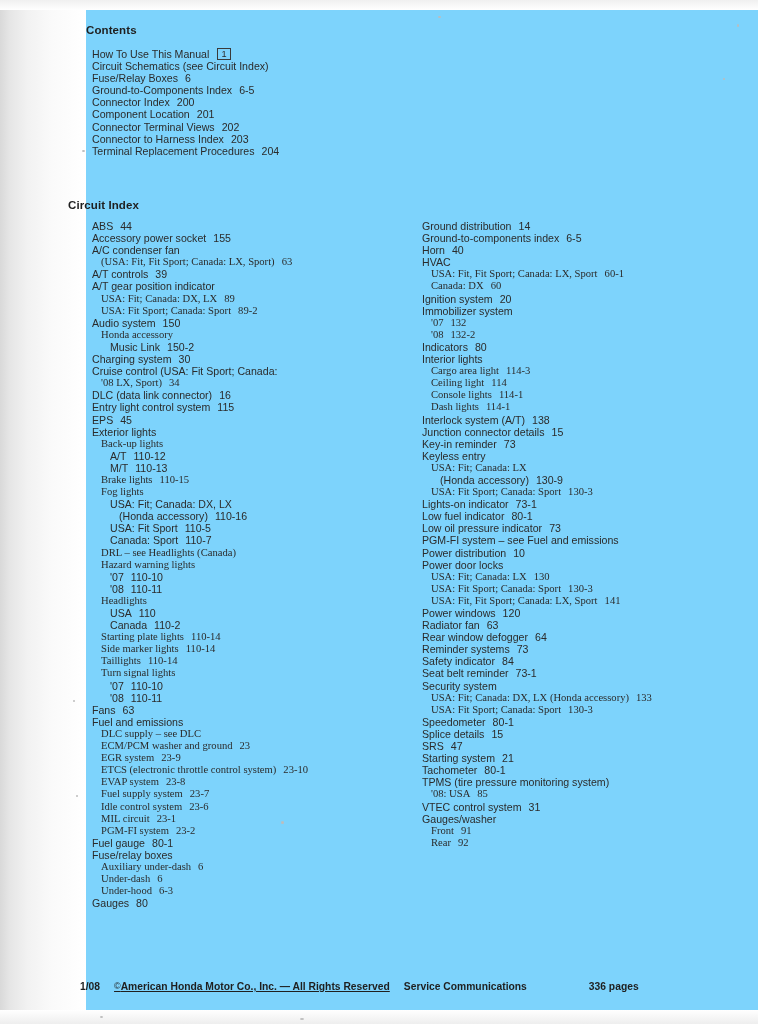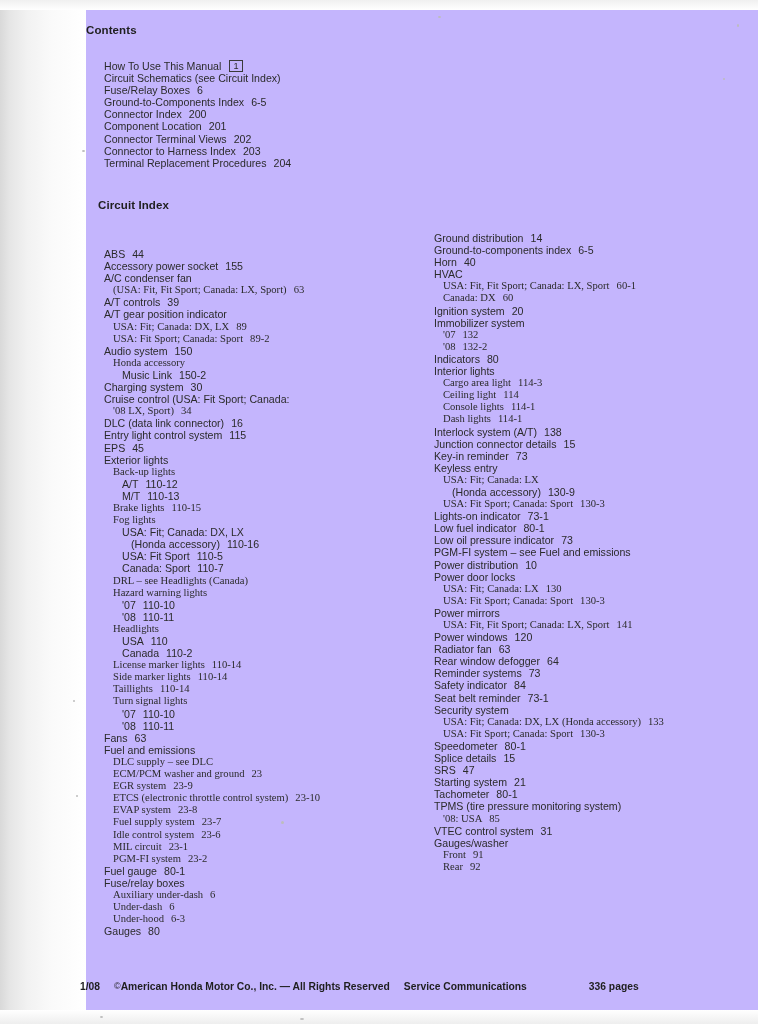--- a/index.html
+++ b/index.html
@@ -4,21 +4,21 @@
 <style>
   html, body {
     margin: 0;
     padding: 0;
     background: #ffffff;
   }
   .page {
     position: relative;
     width: 758px;
     height: 1024px;
-    background: #c4b5fd;
+    background: #7dd3fc;
     overflow: hidden;
     font-family: "Liberation Sans", sans-serif;
     color: #2b2b2b;
   }
   
   .scan-shade-left {
     position: absolute;
     left: 0; top: 0;
     width: 86px; height: 100%;
     background: linear-gradient(to right,
@@ -48,30 +48,30 @@
 
   h1.section-heading {
     position: absolute;
     margin: 0;
     font-size: 11.5px;
     font-weight: bold;
     letter-spacing: 0.1px;
     color: #1f1f1f;
   }
   #contents-heading { left: 86px; top: 24px; }
-  #circuit-heading  { left: 98px; top: 199px; }
+  #circuit-heading  { left: 68px; top: 199px; }
 
   .entry-list {
     position: absolute;
-    margin: 16px;
+    margin: 4px;
     padding: 0;
     list-style: none;
   }
   #contents-list { left: 88px; top: 44px; width: 330px; }
-  #index-col-left  { left: 88px; top: 232px; width: 330px; }
+  #index-col-left  { left: 88px; top: 216px; width: 330px; }
   #index-col-right { left: 418px; top: 216px; width: 330px; }
 
   .entry {
     font-size: 10.6px;
     line-height: 12.1px;
     white-space: nowrap;
     color: #2b2b2b;
   }
   .lvl0 { padding-left: 0px; }
   .lvl1 { padding-left: 9px; font-family: Liberation Serif, serif; }
@@ -97,21 +97,21 @@
   .footer {
     position: absolute;
     left: 80px;
     top: 981px;
     font-size: 10.3px;
     font-weight: bold;
     color: #1f1f1f;
     white-space: nowrap;
   }
   .footer .date { }
-  .footer .copy { padding-left: 14px; }
+  .footer .copy { padding-left: 14px; text-decoration: underline; }
   .footer .svc  { padding-left: 14px; }
   .footer .pages { padding-left: 14px; margin-left: 48px; }
   .footer .c-sym { font-weight: normal; font-size: 9px; vertical-align: 1px; }
 
   
   .speck {
     position: absolute;
     background: #bdbdbd;
     border-radius: 50%;
     pointer-events: none;
@@ -172,21 +172,21 @@
         <li class="entry lvl3"><span class="label">(Honda accessory)</span><span class="pg">110-16</span></li>
         <li class="entry lvl2"><span class="label">USA: Fit Sport</span><span class="pg">110-5</span></li>
         <li class="entry lvl2"><span class="label">Canada: Sport</span><span class="pg">110-7</span></li>
         <li class="entry lvl1"><span class="label">DRL – see Headlights (Canada)</span></li>
         <li class="entry lvl1"><span class="label">Hazard warning lights</span></li>
         <li class="entry lvl2"><span class="label">'07</span><span class="pg">110-10</span></li>
         <li class="entry lvl2"><span class="label">'08</span><span class="pg">110-11</span></li>
         <li class="entry lvl1"><span class="label">Headlights</span></li>
         <li class="entry lvl2"><span class="label">USA</span><span class="pg">110</span></li>
         <li class="entry lvl2"><span class="label">Canada</span><span class="pg">110-2</span></li>
-        <li class="entry lvl1"><span class="label">License marker lights</span><span class="pg">110-14</span></li>
+        <li class="entry lvl1"><span class="label">Starting plate lights</span><span class="pg">110-14</span></li>
         <li class="entry lvl1"><span class="label">Side marker lights</span><span class="pg">110-14</span></li>
         <li class="entry lvl1"><span class="label">Taillights</span><span class="pg">110-14</span></li>
         <li class="entry lvl1"><span class="label">Turn signal lights</span></li>
         <li class="entry lvl2"><span class="label">'07</span><span class="pg">110-10</span></li>
         <li class="entry lvl2"><span class="label">'08</span><span class="pg">110-11</span></li>
         <li class="entry lvl0"><span class="label">Fans</span><span class="pg">63</span></li>
         <li class="entry lvl0"><span class="label">Fuel and emissions</span></li>
         <li class="entry lvl1"><span class="label">DLC supply – see DLC</span></li>
         <li class="entry lvl1"><span class="label">ECM/PCM washer and ground</span><span class="pg">23</span></li>
         <li class="entry lvl1"><span class="label">EGR system</span><span class="pg">23-9</span></li>
@@ -229,21 +229,20 @@
         <li class="entry lvl2"><span class="label">(Honda accessory)</span><span class="pg">130-9</span></li>
         <li class="entry lvl1"><span class="label">USA: Fit Sport; Canada: Sport</span><span class="pg">130-3</span></li>
         <li class="entry lvl0"><span class="label">Lights-on indicator</span><span class="pg">73-1</span></li>
         <li class="entry lvl0"><span class="label">Low fuel indicator</span><span class="pg">80-1</span></li>
         <li class="entry lvl0"><span class="label">Low oil pressure indicator</span><span class="pg">73</span></li>
         <li class="entry lvl0"><span class="label">PGM-FI system – see Fuel and emissions</span></li>
         <li class="entry lvl0"><span class="label">Power distribution</span><span class="pg">10</span></li>
         <li class="entry lvl0"><span class="label">Power door locks</span></li>
         <li class="entry lvl1"><span class="label">USA: Fit; Canada: LX</span><span class="pg">130</span></li>
         <li class="entry lvl1"><span class="label">USA: Fit Sport; Canada: Sport</span><span class="pg">130-3</span></li>
-        <li class="entry lvl0"><span class="label">Power mirrors</span></li>
         <li class="entry lvl1"><span class="label">USA: Fit, Fit Sport; Canada: LX, Sport</span><span class="pg">141</span></li>
         <li class="entry lvl0"><span class="label">Power windows</span><span class="pg">120</span></li>
         <li class="entry lvl0"><span class="label">Radiator fan</span><span class="pg">63</span></li>
         <li class="entry lvl0"><span class="label">Rear window defogger</span><span class="pg">64</span></li>
         <li class="entry lvl0"><span class="label">Reminder systems</span><span class="pg">73</span></li>
         <li class="entry lvl0"><span class="label">Safety indicator</span><span class="pg">84</span></li>
         <li class="entry lvl0"><span class="label">Seat belt reminder</span><span class="pg">73-1</span></li>
         <li class="entry lvl0"><span class="label">Security system</span></li>
         <li class="entry lvl1"><span class="label">USA: Fit; Canada: DX, LX (Honda accessory)</span><span class="pg">133</span></li>
         <li class="entry lvl1"><span class="label">USA: Fit Sport; Canada: Sport</span><span class="pg">130-3</span></li>

